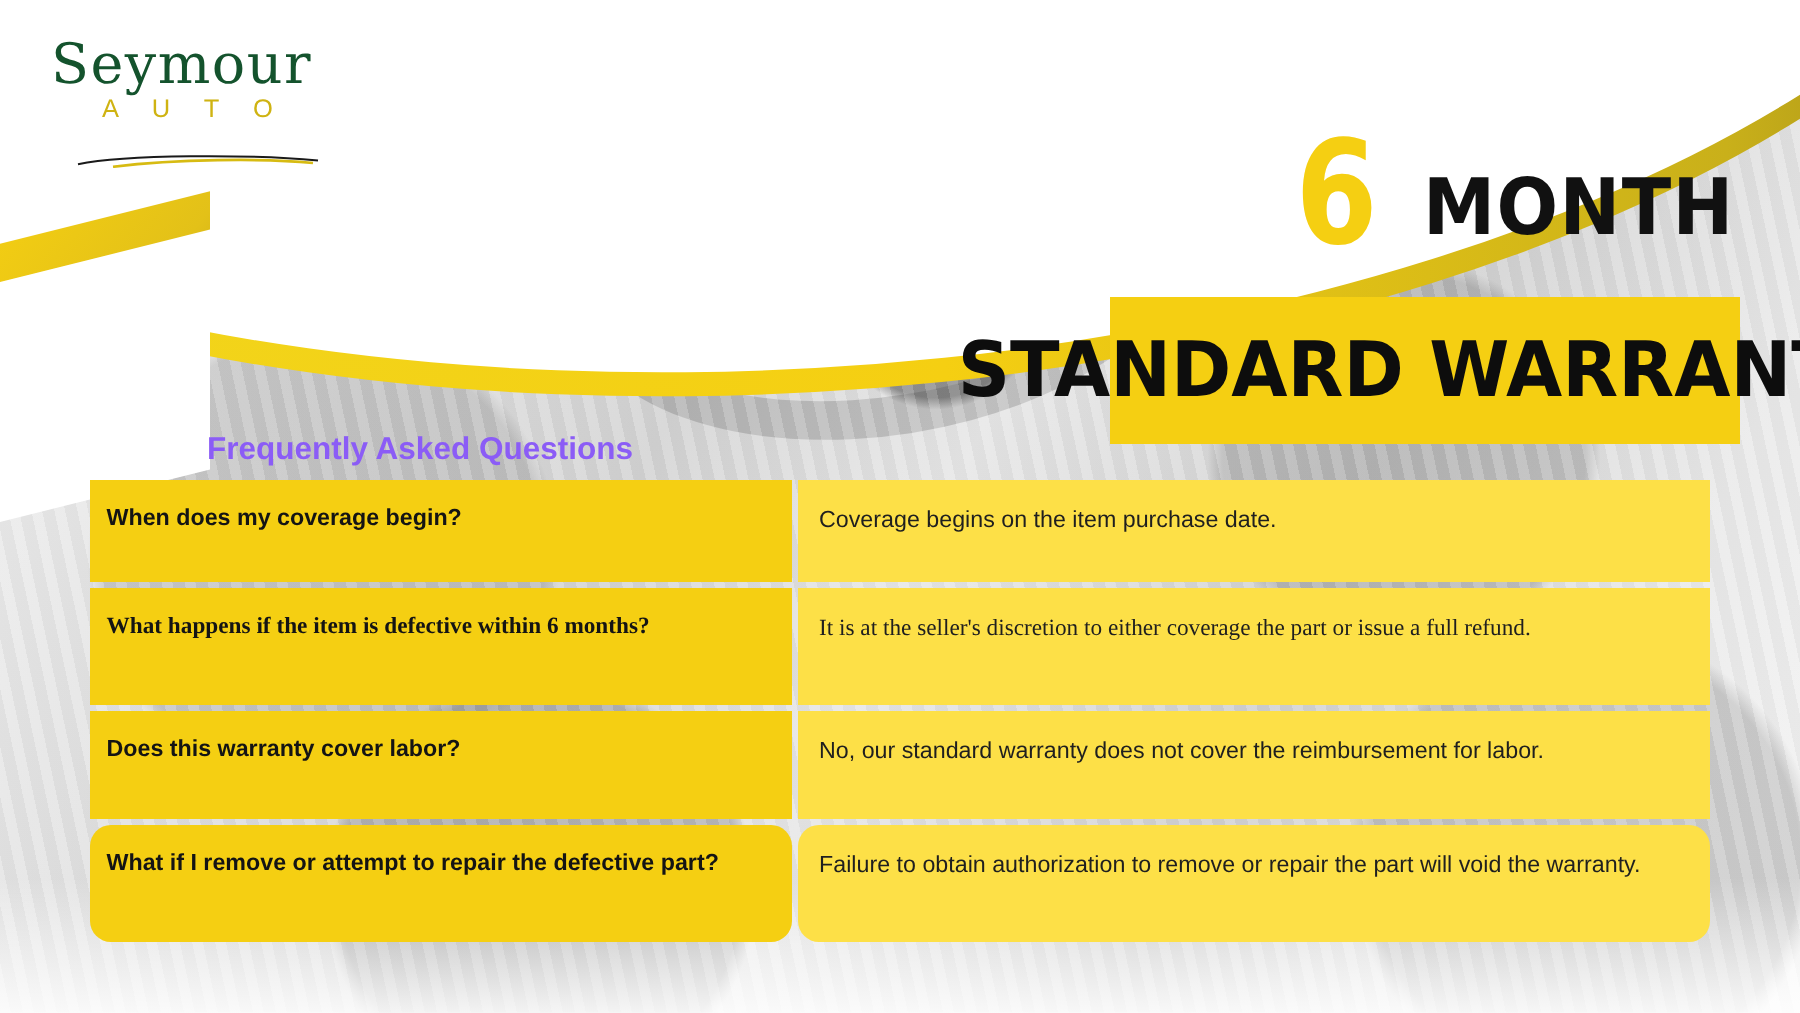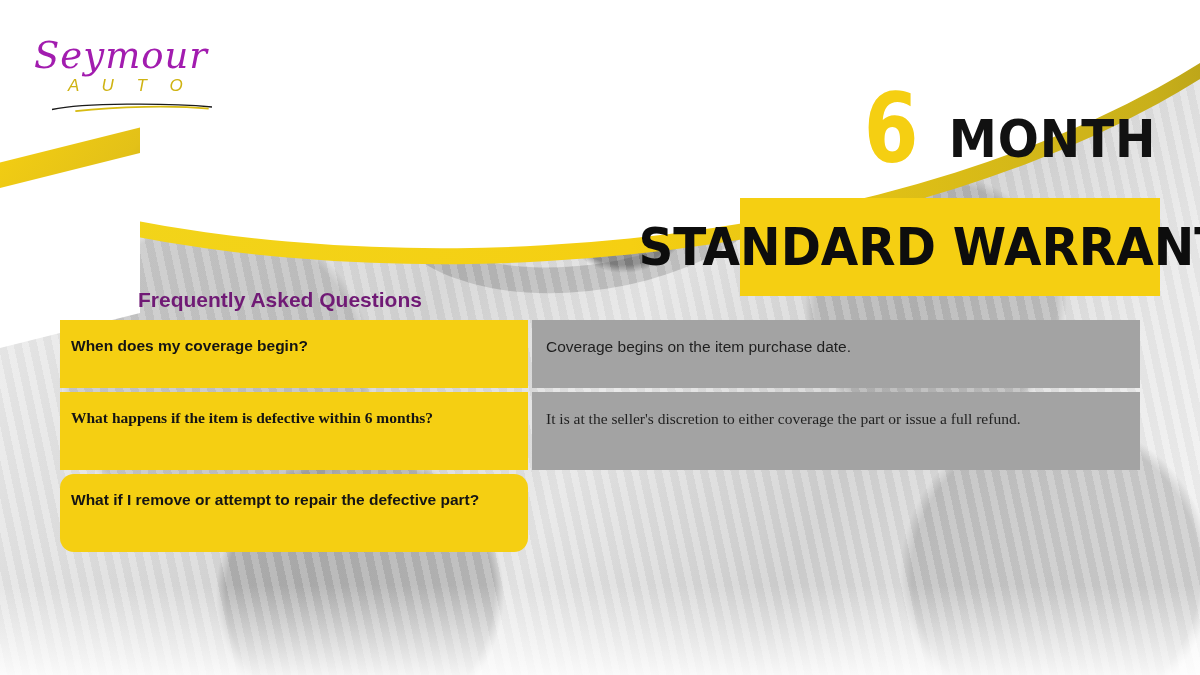--- a/index.html
+++ b/index.html
@@ -87,31 +87,29 @@
 
   
   .logo {
     position: absolute;
     left: 28px; top: 24px;
     width: 210px; height: 96px;
     z-index: 8;
   }
   .logo-script {
     font-family: "DejaVu Serif", serif;
-    font-style: italic;
     font-size: 37px;
-    color: #a21caf;
+    color: #14532d;
     letter-spacing: 1px;
     line-height: 1;
     padding-left: 6px;
-    margin-top: 13px;
   }
   .logo-auto-row {
     display: flex; align-items: flex-start; gap: 6px;
-    margin-top: 2px; padding-left: 40px; font-style: italic;
+    margin-top: 2px; padding-left: 40px;
   }
   .logo-auto {
     font-family: "Liberation Sans", sans-serif;
     font-size: 17px;
     letter-spacing: 9px;
     color: #cfb312;
     font-weight: 400;
   }
   .logo-underline {
     position: absolute;
@@ -164,21 +162,21 @@
     transform: scaleX(0.95);
     white-space: nowrap;
   }
 
   
   .faq-title {
     position: absolute;
     left: 138px; top: 288px;
     font-size: 21px;
     font-weight: 700;
-    color: #701a75;
+    color: #8b5cf6;
     z-index: 9;
   }
   .faq-table {
     position: absolute;
     left: 60px; top: 320px;
     width: 1080px;
     z-index: 9;
     display: flex; flex-direction: column;
     gap: 4px;
   }
@@ -187,21 +185,21 @@
     width: 468px;
     background: #f5cf12;
     padding: 16px 10px 14px 11px;
     font-size: 15.5px;
     font-weight: 700;
     color: #141414;
     line-height: 1.35;
   }
   .faq-a {
     flex: 1;
-    background: #a3a3a3;
+    background: #fde047;
     padding: 16px 16px 14px 14px;
     font-size: 15.5px;
     color: #1f1f1f;
     line-height: 1.4;
     text-align: justify;
   }
   .r1 .faq-q, .r1 .faq-a { min-height: 68px; }
   .r2 .faq-q, .r2 .faq-a { min-height: 78px; font-family: Liberation Serif, serif; }
   .r3 .faq-q, .r3 .faq-a { min-height: 72px; }
   .r4 .faq-q, .r4 .faq-a { min-height: 78px; border-radius: 14px; }
@@ -249,20 +247,25 @@
     <div class="faq-row r1">
       <div class="faq-q">When does my coverage begin?</div>
       <div class="faq-a">Coverage begins on the item purchase date.</div>
     </div>
 
     <div class="faq-row r2">
       <div class="faq-q">What happens if the item is defective within 6 months?</div>
       <div class="faq-a">It is at the seller's discretion to either coverage the part or issue a full refund.</div>
     </div>
 
+    <div class="faq-row r3">
+      <div class="faq-q">Does this warranty cover labor?</div>
+      <div class="faq-a">No, our standard warranty does not cover the reimbursement for labor.</div>
+    </div>
 
     <div class="faq-row r4">
       <div class="faq-q">What if I remove or attempt to repair the defective part?</div>
+      <div class="faq-a">Failure to obtain authorization to remove or repair the part will void the warranty.</div>
     </div>
 
   </div>
 
 </div>
 
 </body></html>

